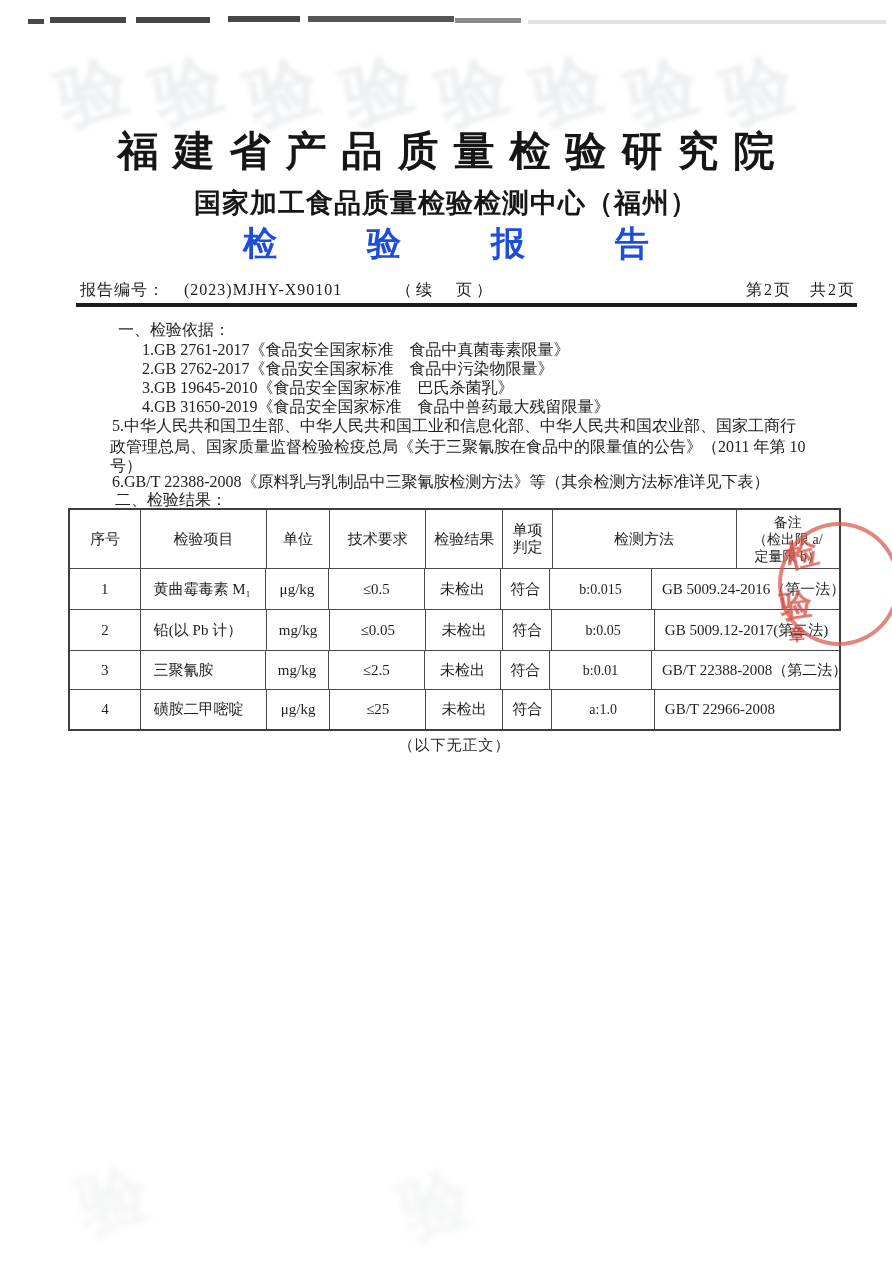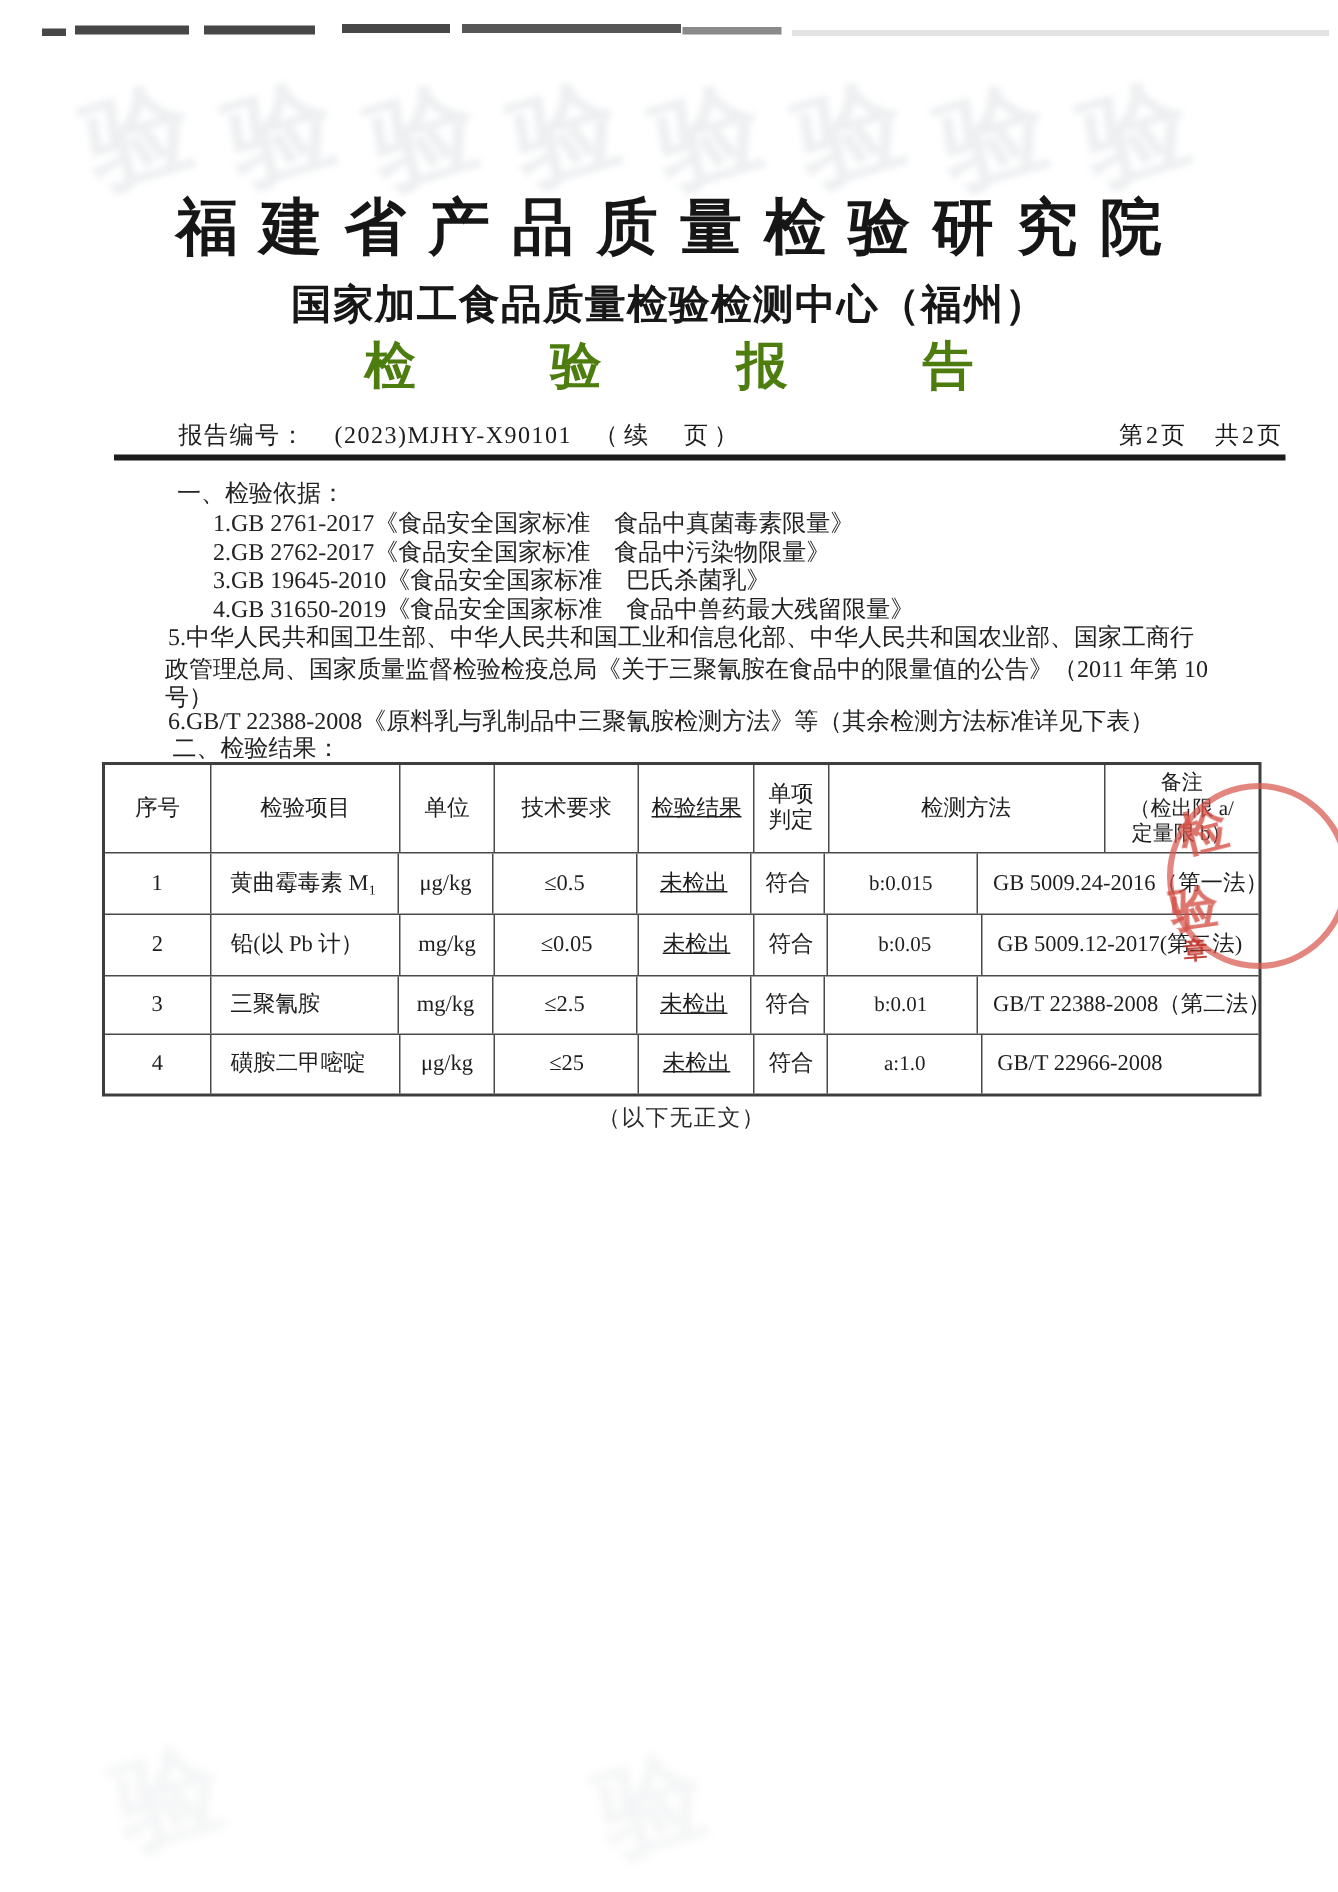--- a/index.html
+++ b/index.html
@@ -27,24 +27,24 @@
     position:absolute;top:128px;left:0;width:892px;text-align:center;
     font-size:41px;font-weight:bold;letter-spacing:15px;text-indent:15px;line-height:1.15;
     color:#161616;
   }
   .center-name{
     position:absolute;top:185px;left:0;width:892px;text-align:center;
     font-size:27px;font-weight:bold;letter-spacing:1px;color:#171717;
   }
   .report-title{
     position:absolute;top:221px;left:0;width:892px;text-align:center;
-    font-size:34px;font-weight:bold;letter-spacing:28px;text-indent:28px;color:#4d7c0f;
+    font-size:34px;font-weight:bold;letter-spacing:28px;text-indent:28px;color:#1d4ed8;
   }
   .meta-row{position:absolute;top:280px;left:0;width:892px;height:22px;font-size:16px;}
-  .meta-left{position:absolute;left:80px;top:0;letter-spacing:1px;margin-left:39px;}
+  .meta-left{position:absolute;left:80px;top:0;letter-spacing:1px;}
   .meta-no{margin-left:14px;font-family:"Liberation Serif",serif;}
   .meta-center{position:absolute;left:0;top:0;width:892px;text-align:center;letter-spacing:4px;}
   .meta-right{position:absolute;right:36px;top:0;letter-spacing:2px;}
   .rule{position:absolute;top:303px;left:76px;width:781px;height:4px;background:#1c1c1c;}
   
   .bline{position:absolute;font-size:16px;line-height:19px;white-space:nowrap;color:#222;text-align:right;}
   .l0{top:320px;left:118px;}
   .l1{top:340px;left:142px;}
   .l2{top:359px;left:142px;}
   .l3{top:378px;left:142px;}
@@ -69,21 +69,21 @@
   .td{
     border-right:1px solid #4a4a4a;box-sizing:border-box;
     display:flex;flex-direction:column;align-items:center;justify-content:center;
     font-size:15px;color:#1e1e1e;text-align:center;line-height:17px;
   }
   .td:last-child{border-right:none;}
   .c0{width:72px;}
   .c1{width:128px;}
   .c2{width:64px;}
   .c3{width:98px;}
-  .c4{width:78px;text-decoration:underline;}
+  .c4{width:78px;}
   .c5{width:50px;}
   .c6{width:104px;font-size:14px;}
   .c7{width:187px;}
   .td.left{align-items:flex-start;padding-left:13px;}
   .td.c7.body-cell{align-items:flex-start;padding-left:10px;white-space:nowrap;}
   .below-note{
     position:absolute;top:724px;left:68px;width:773px;text-align:center;
     font-size:15px;letter-spacing:1px;color:#2a2a2a;margin-top:12px;
   }
   

